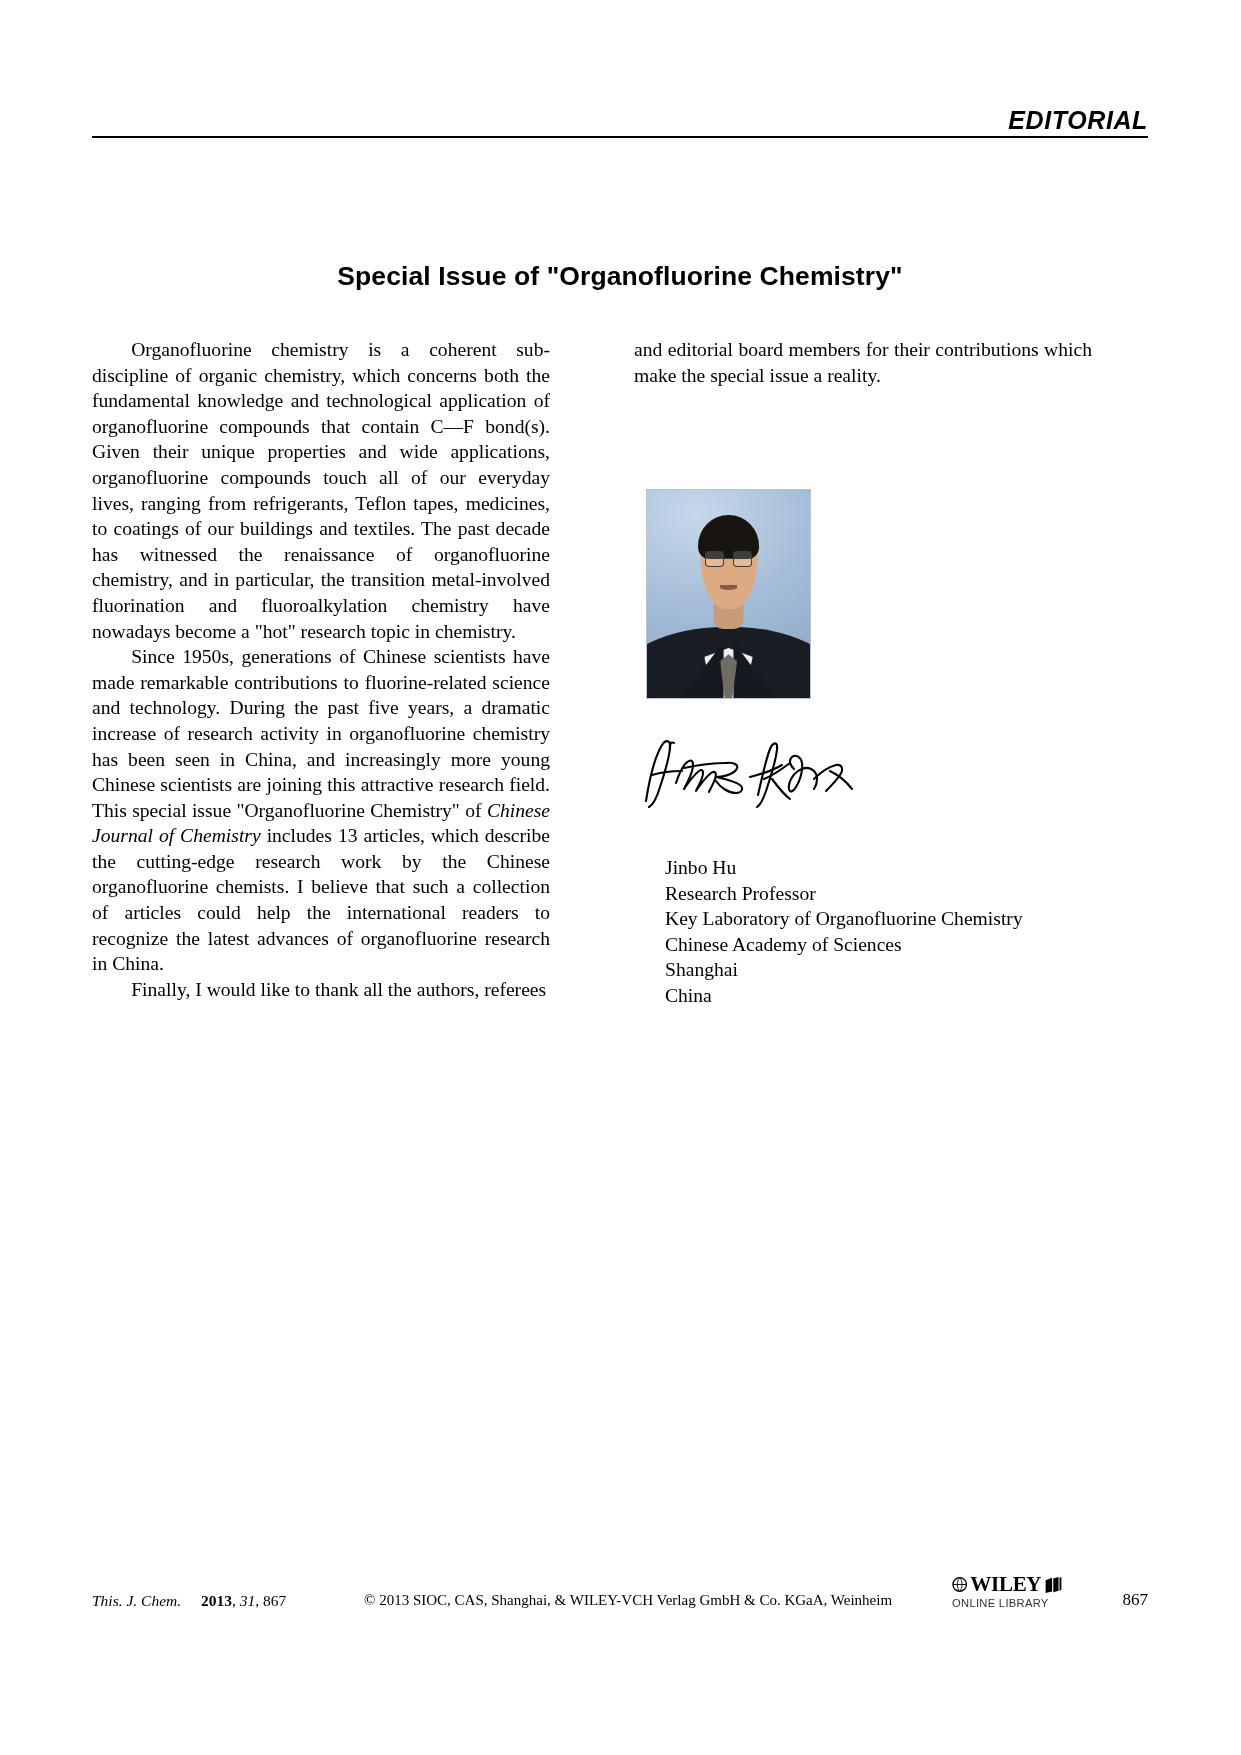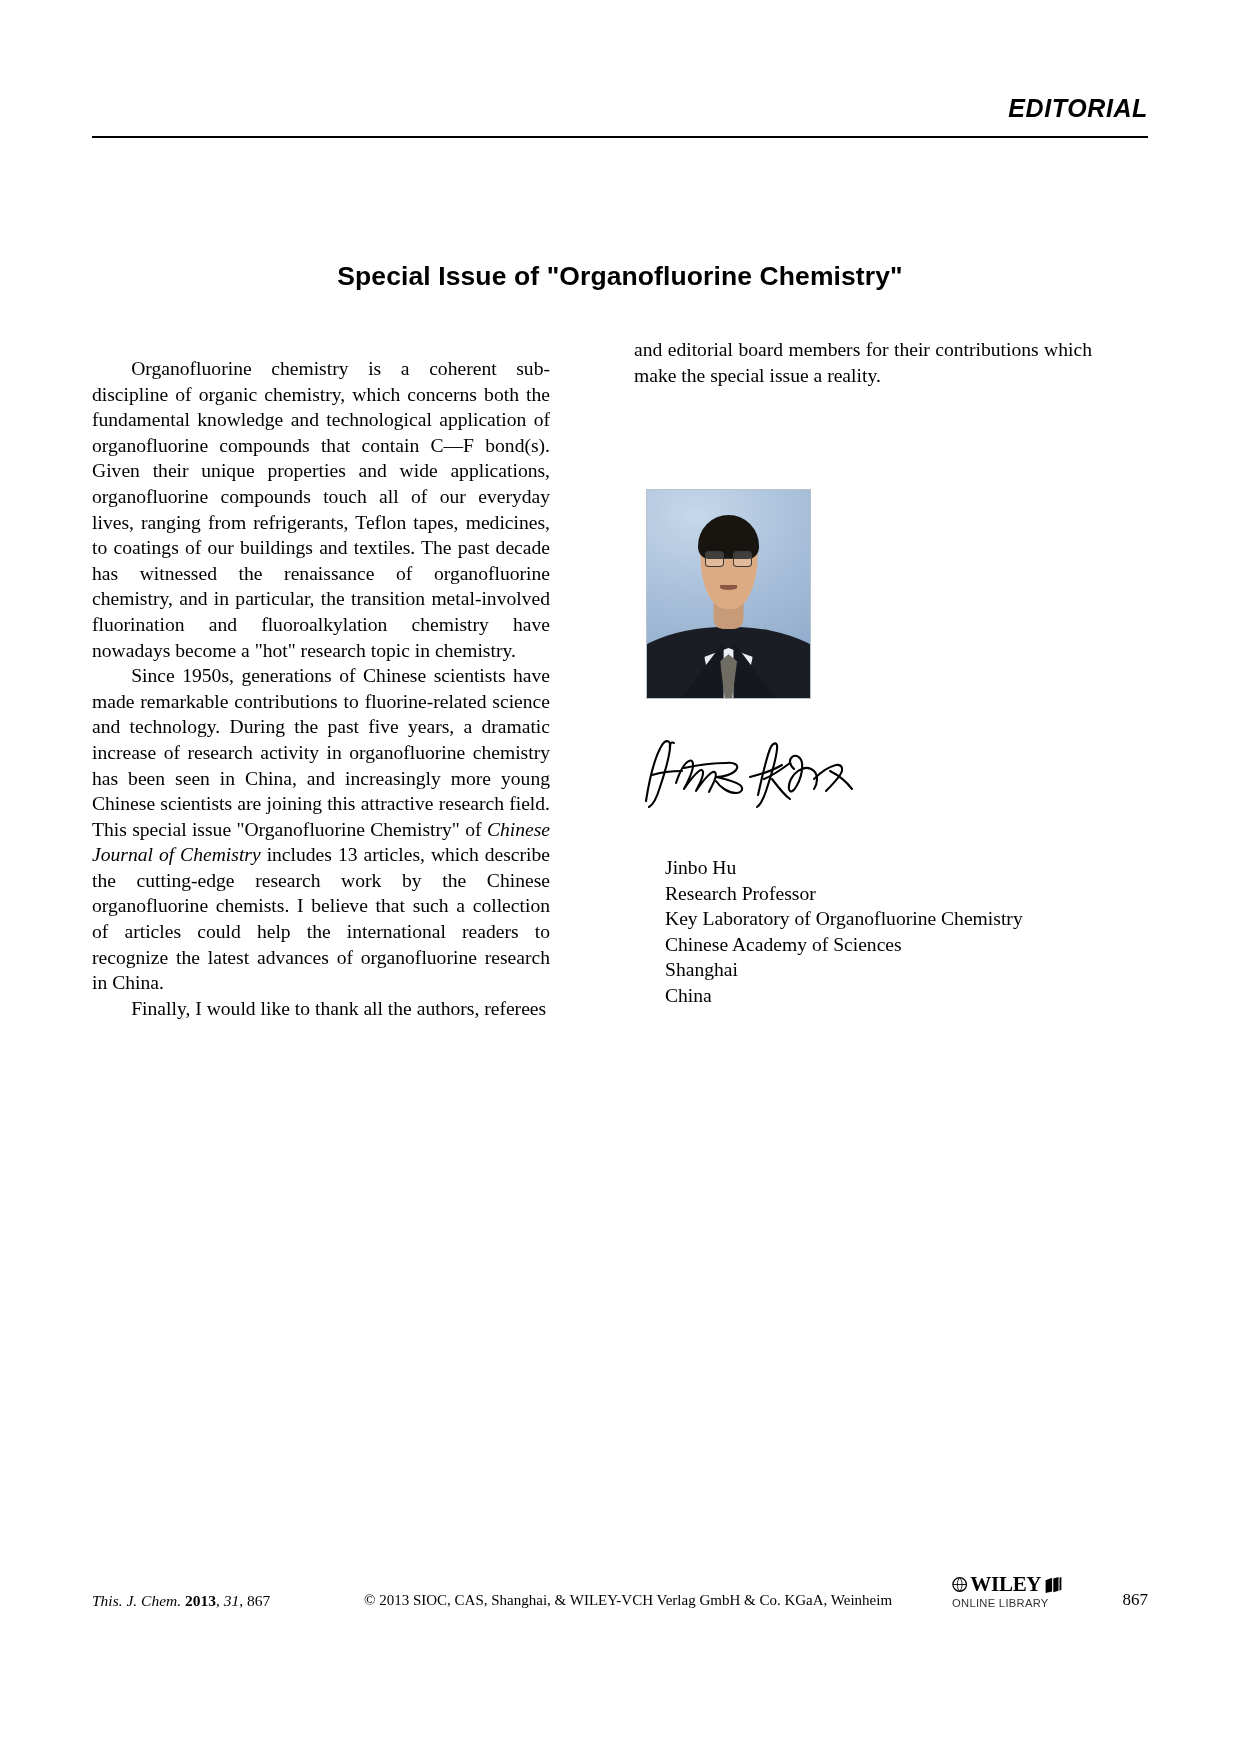--- a/index.html
+++ b/index.html
@@ -36,21 +36,21 @@
     align-items: flex-end;
     justify-content: flex-end;
   }
   .runhead-text {
     font-family: "Liberation Sans", sans-serif;
     font-weight: bold;
     font-style: italic;
     font-size: 25px;
     letter-spacing: 0.6px;
     line-height: 1;
-    padding-bottom: 15px;
+    padding-bottom: 3px;
   }
 
   
   .article-title {
     position: absolute;
     left: 92px;
     top: 243px;
     width: 1056px;
     text-align: center;
     font-family: "Liberation Sans", sans-serif;
@@ -63,21 +63,21 @@
   .col {
     position: absolute;
     top: 337px;
     width: 458px;
     font-size: 19.6px;
     line-height: 25.6px;
     text-align: justify;
     text-justify: inter-word;
     hyphens: none;
   }
-  .col-left  { left: 92px; margin-top: 19px; }
+  .col-left  { left: 92px; }
   .col-right { left: 634px; }
 
   .col p {
     margin: 0;
     text-indent: 2.0em;
   }
   .col p.noindent { text-indent: 0; }
 
   .col .ital { font-style: italic; }
 
@@ -230,21 +230,21 @@
     height: 40px;
   }
   .footer-cite {
     position: absolute;
     left: 0;
     top: 8px;
     font-size: 15.5px;
     white-space: nowrap;
   }
   .footer-cite .ital { font-style: italic; }
-  .footer-cite .bold { font-weight: bold; }
+  .footer-cite .bold { font-weight: bold; margin-left: 16px; }
   .footer-copy {
     position: absolute;
     left: 228px;
     top: 8px;
     font-size: 15px;
     white-space: nowrap;
     margin-left: 44px;
   }
   .footer-pageno {
     position: absolute;

